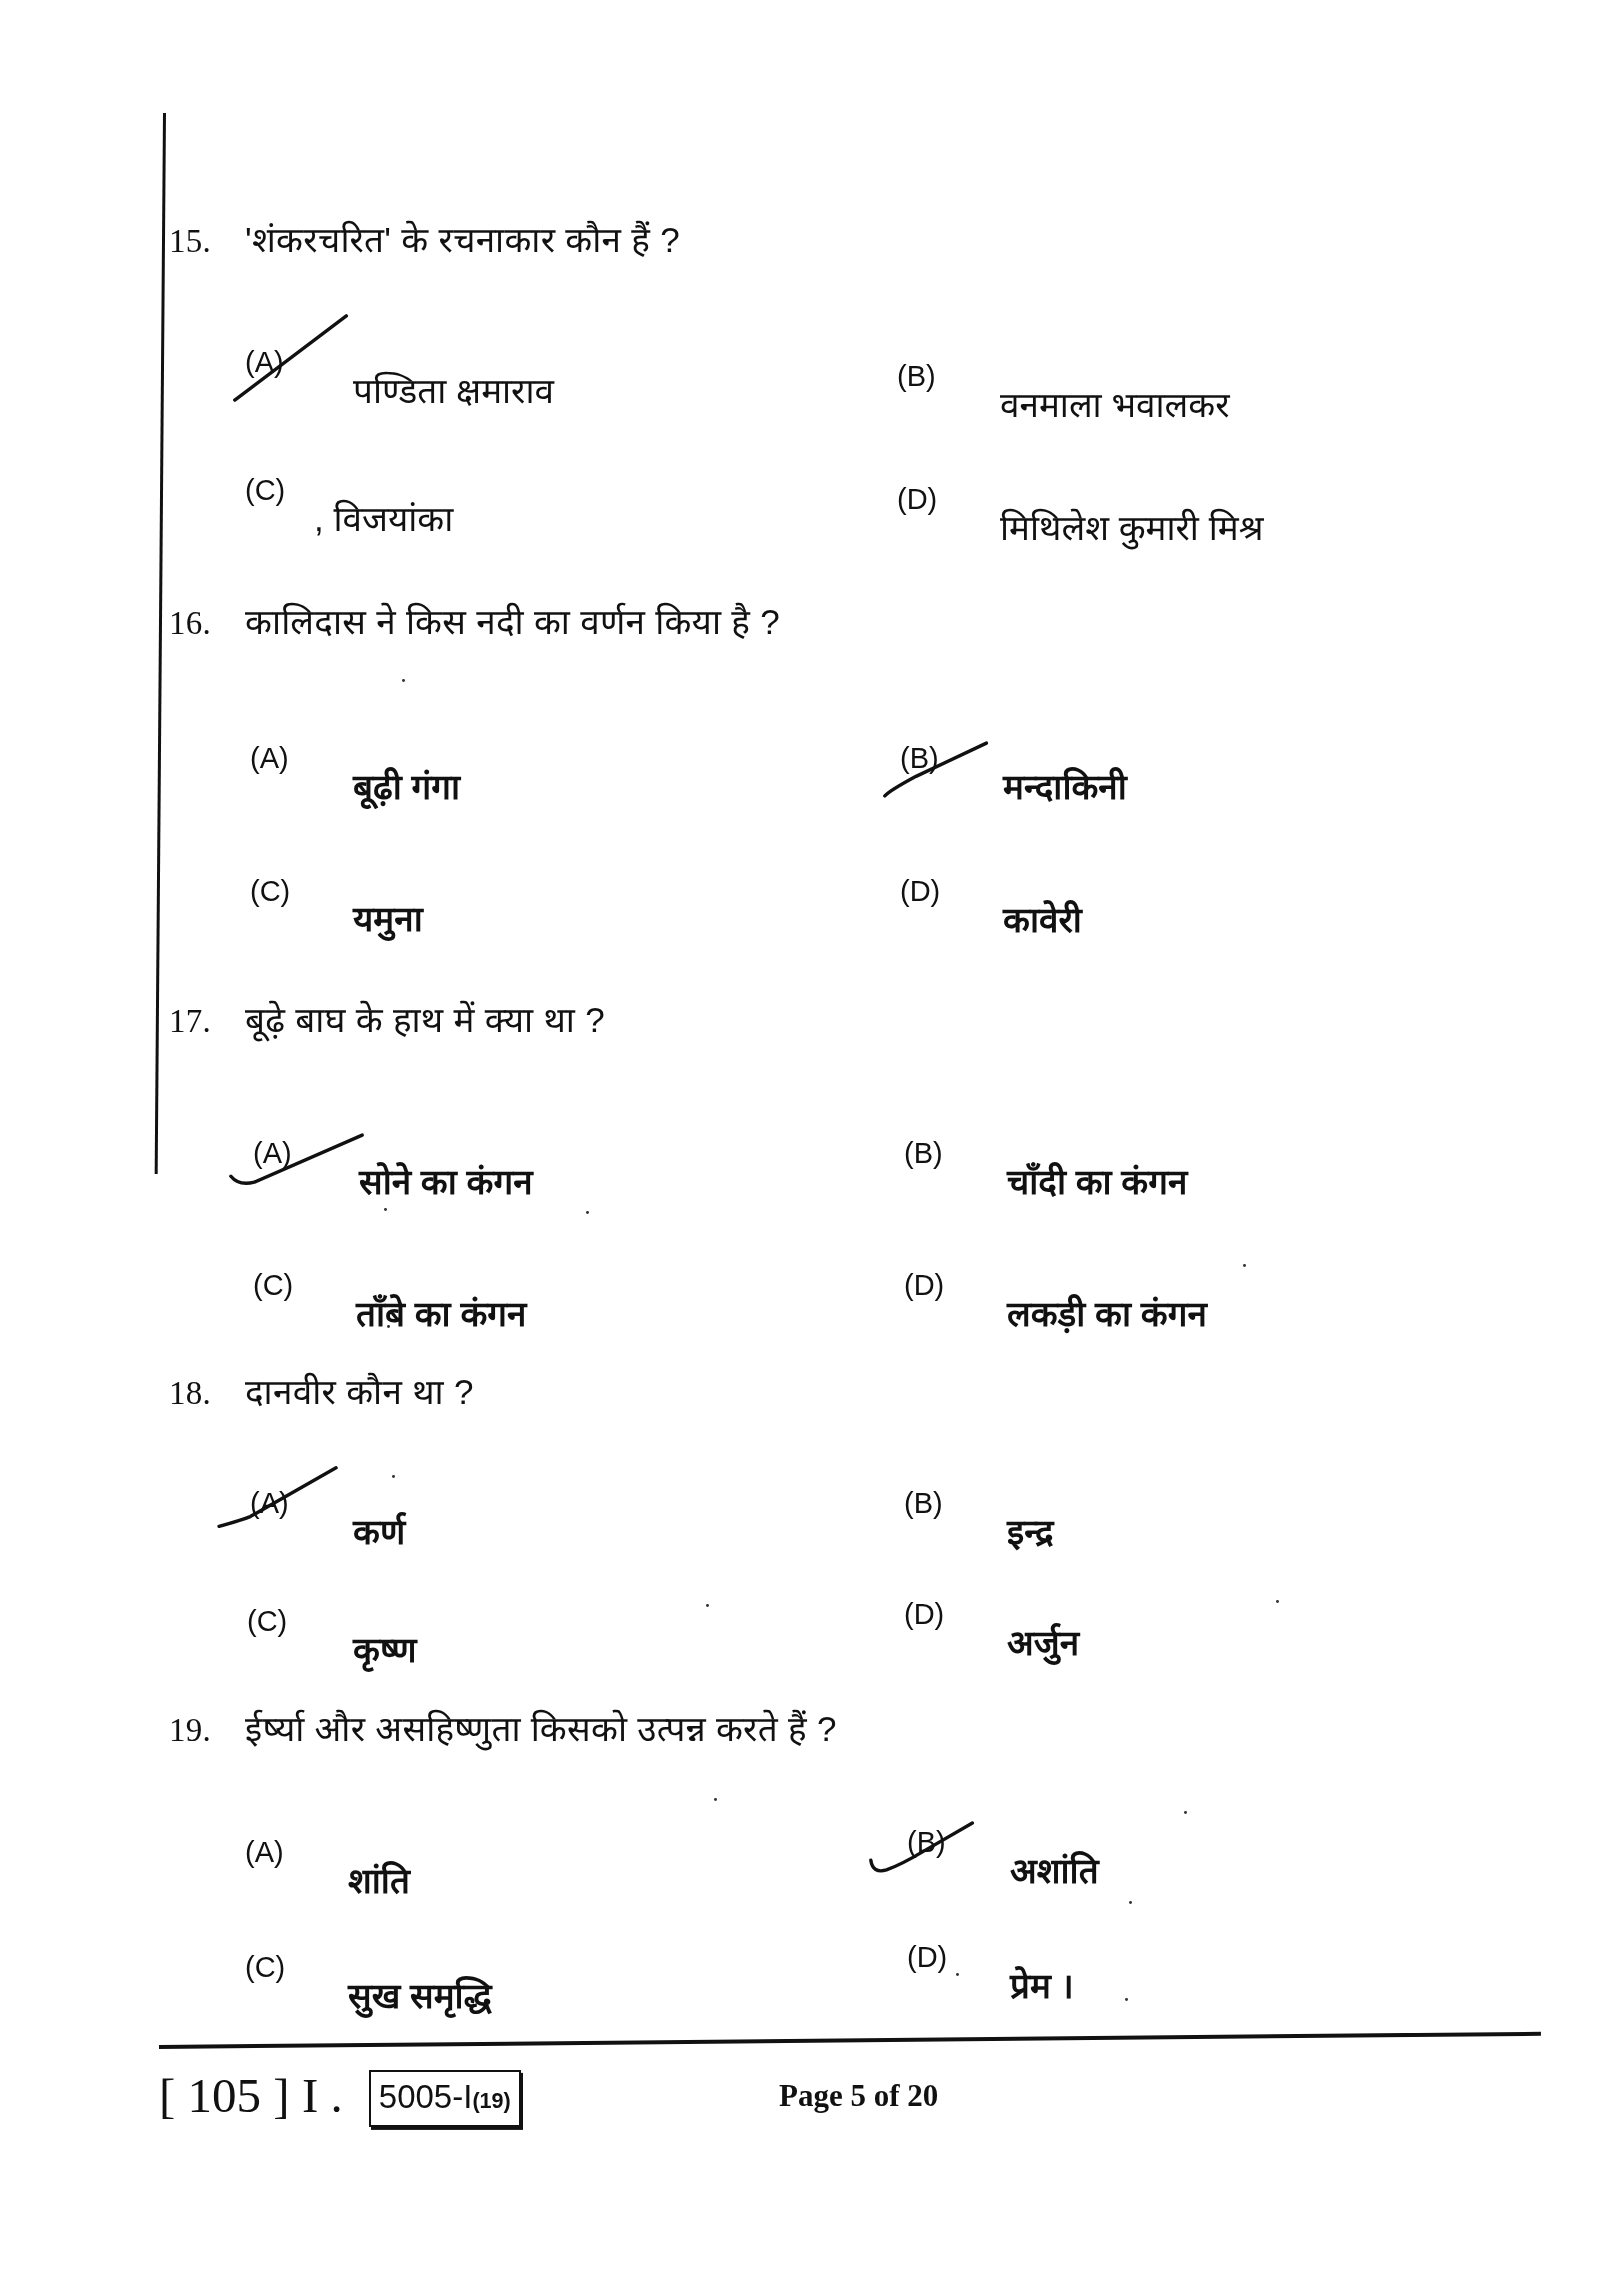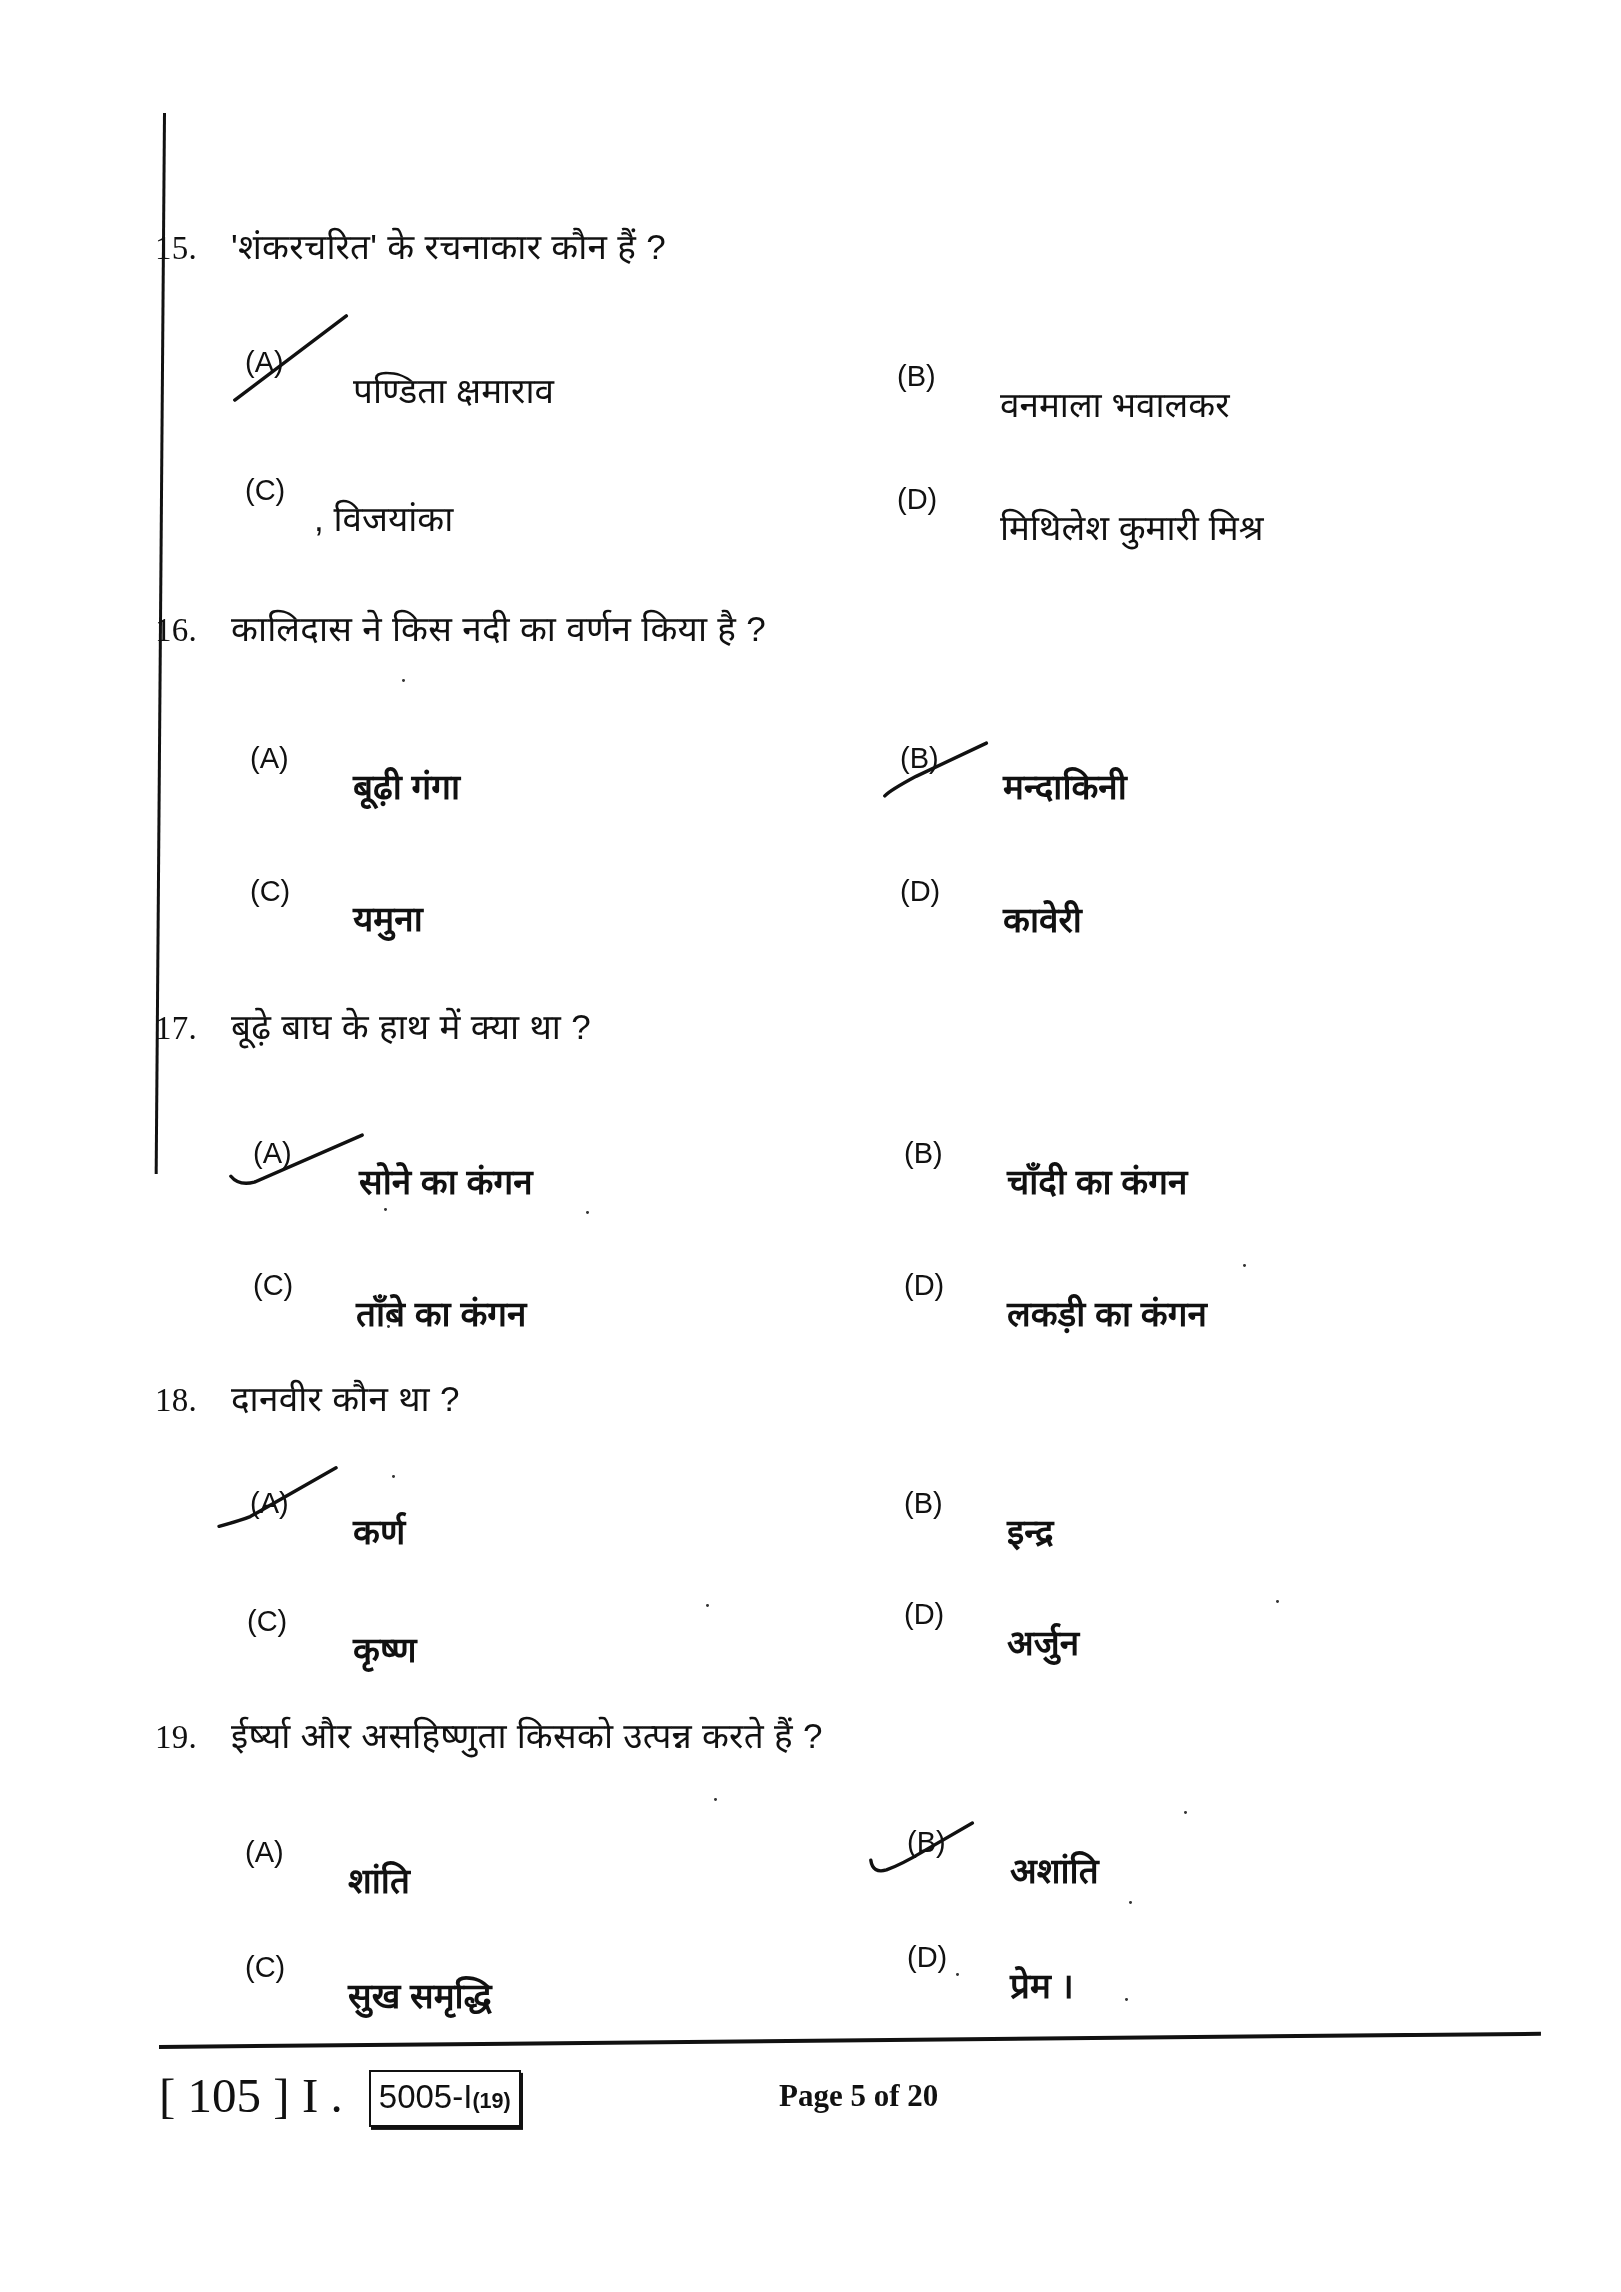--- a/index.html
+++ b/index.html
@@ -5,21 +5,21 @@
   html, body { margin: 0; padding: 0; background: #ffffff; }
   body {
     width: 1621px; height: 2293px; position: relative; overflow: hidden;
     font-family: "Liberation Sans", "DejaVu Sans", sans-serif; color: #111;
   }
   .margin-rule {
     position: absolute; left: 163px; top: 113px; width: 2.9px; height: 1061px;
     background: #111; transform: rotate(0.45deg); transform-origin: top left;
   }
   .q-line {
-    position: absolute; left: 155px; font-size: 35px; line-height: 57px;
+    position: absolute; left: 169px; font-size: 35px; line-height: 43px;
     white-space: nowrap; letter-spacing: 0.3px;
   }
   .q-num { display: inline-block; width: 76px; font-family: "Liberation Serif", serif; font-size: 33px; }
   .q-text { display: inline-block; }
   .opt {
     position: absolute; font-size: 35px; line-height: 43px; white-space: nowrap;
   }
   .opt-label { position: absolute; left: 0; top: 0; font-size: 29px; font-family: "Liberation Sans", sans-serif; }
   .opt-text { position: absolute; left: 108px; top: -3.9px; margin-top: 32px; }
   .opt.bold .opt-text { font-weight: bold; }

